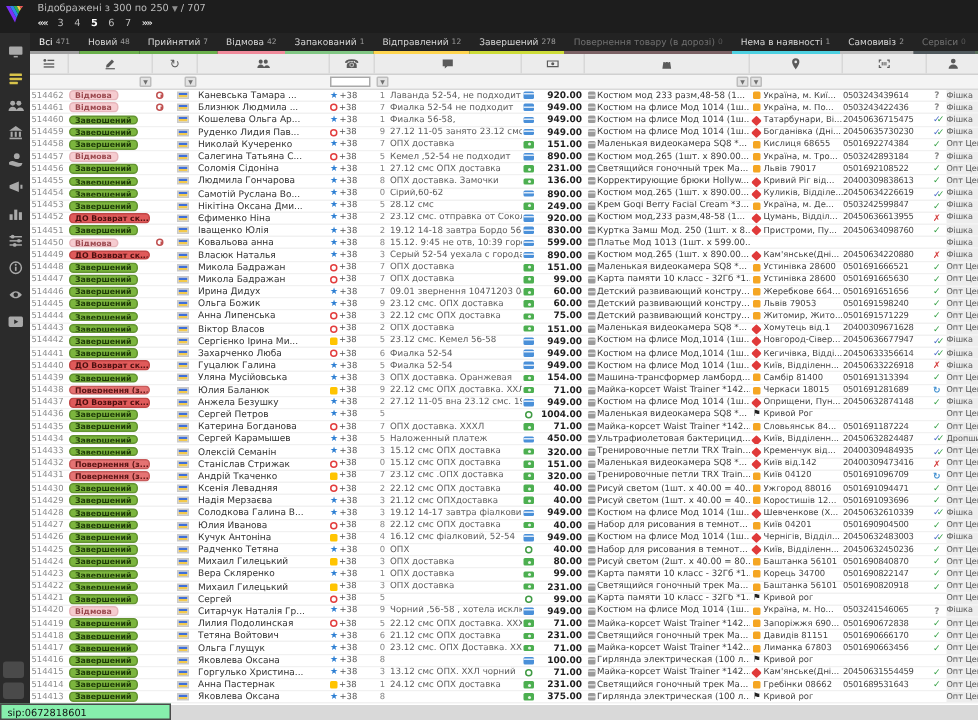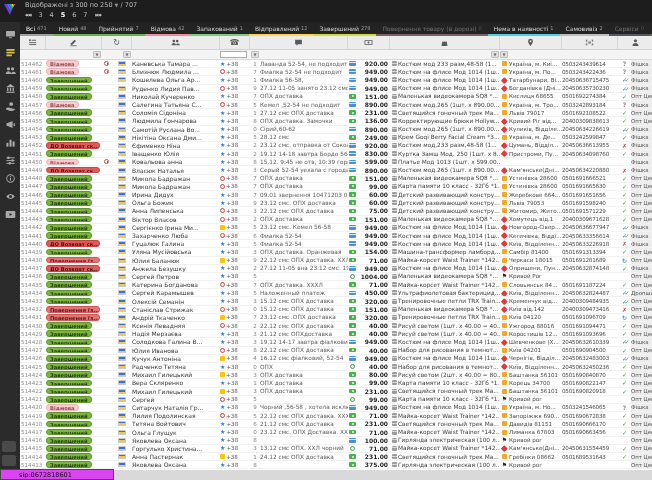--- a/index.html
+++ b/index.html
@@ -90,22 +90,22 @@
   .del-pk { font-size:6px; color:#222; line-height:6px; }
   .chk-q { color:#8a8a8a; font-weight:bold; }
   .chk-ok { color:#2e9e3f; font-weight:bold; }
   .chk-dd { color:#2e9e3f; font-weight:bold; letter-spacing:-2.5px; }
   .chk-dd b { color:#4767c8; font-weight:bold; }
   .chk-fail { color:#d43c3c; font-weight:bold; }
   .chk-ref { color:#3f8fd0; font-weight:bold; }
 
   
   .bottombar { position:absolute; left:0; top:470px; width:652px; height:10px; background:#d9d9d9; z-index:5; }
-  .sipbox { position:absolute; left:0; top:-1px; width:114px; height:11px; background:#d946ef; border:1px solid #4a4a4a;
-    font-size:6.5px; color:#111; display:flex; align-items:center; padding-left:18px; }
+  .sipbox { position:absolute; left:0; top:-1px; width:114px; height:11px; background:#86efac; border:1px solid #4a4a4a;
+    font-size:6.5px; color:#111; display:flex; align-items:center; padding-left:4px; }
 </style>
 </head>
 <body>
 
 <div class="app">
 
   <div class="sidebar">
     <div style="height:25px"></div>
     <div class="side-ic">
         <svg viewBox="0 0 16 16">

